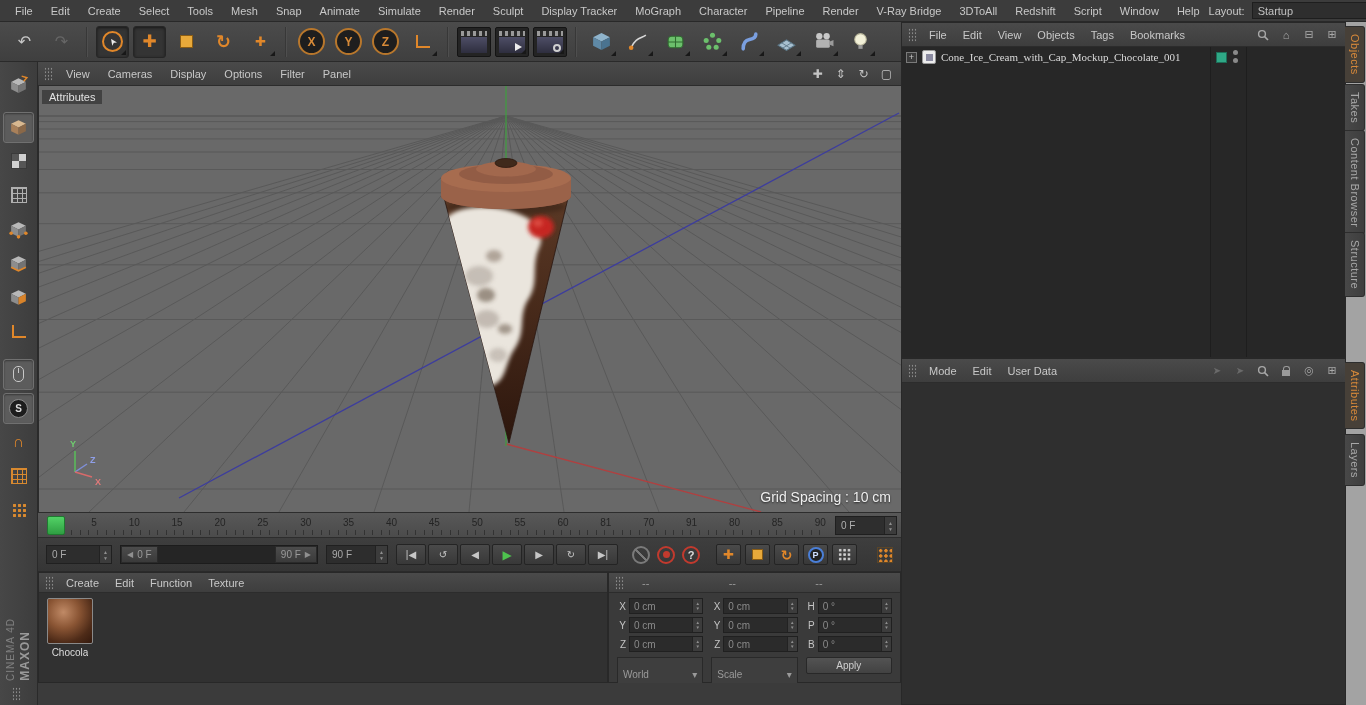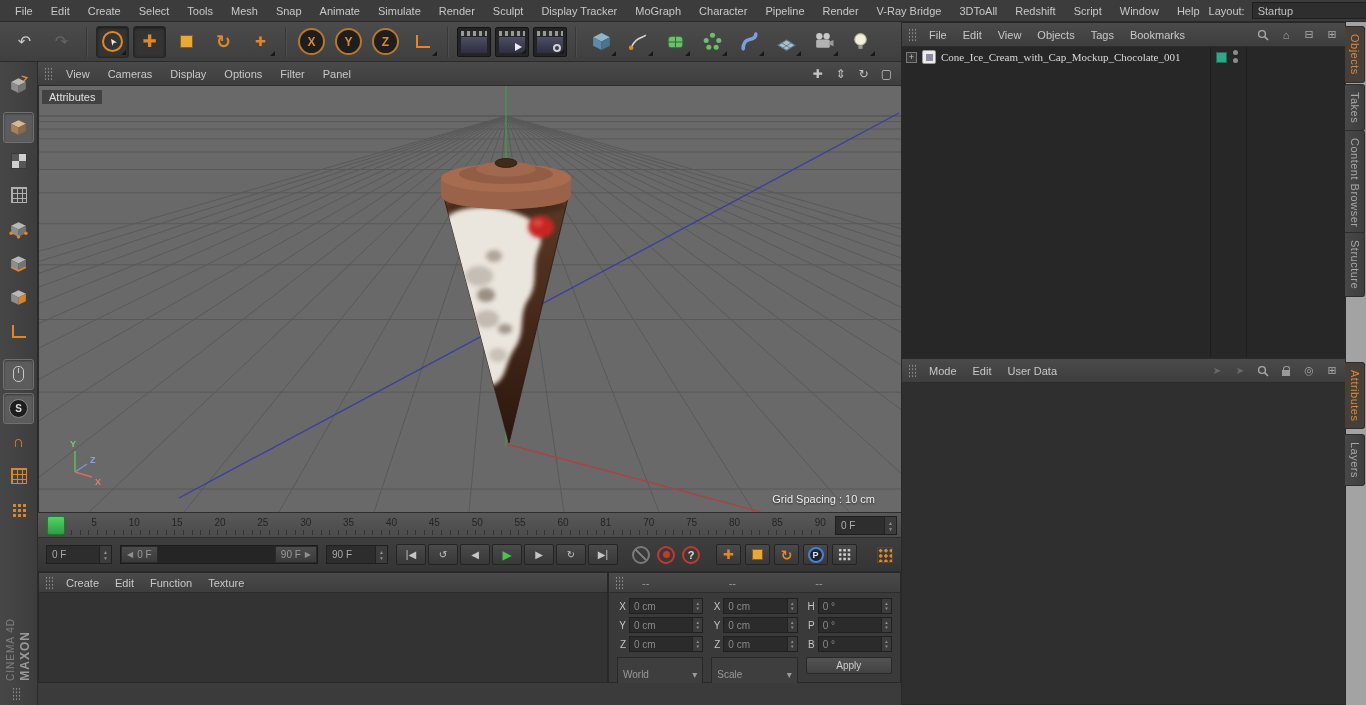--- a/index.html
+++ b/index.html
@@ -66,21 +66,21 @@
   #corner-grip{margin-top:6px;}
 
   
   #viewport{position:absolute;left:38px;top:62px;width:863px;height:450px;}
   .vp-menubar{height:24px;background:linear-gradient(#4a4a4a,#3e3e3e);border-bottom:1px solid #2c2c2c;display:flex;align-items:center;padding:0 6px;}
   .vp-menubar .menu-item{padding:0 9px;}
   .vp-ctrls{margin-left:auto;display:flex;gap:6px;}
   .vp-ctrl{width:17px;height:17px;display:flex;align-items:center;justify-content:center;color:#c4c4c4;font-size:12px;}
   .vp-canvas{position:relative;width:863px;height:426px;background:#696969;overflow:hidden;border-left:1px solid #2b2b2b;}
   .vp-label{position:absolute;left:3px;top:4px;background:rgba(35,35,35,.55);color:#e2e2e2;padding:1px 7px;font-size:11px;}
-  .grid-note{position:absolute;right:26px;bottom:7px;color:#efefef;font-size:11px;text-shadow:0 1px 2px rgba(0,0,0,.65);}
+  .grid-note{position:absolute;right:10px;bottom:7px;color:#efefef;font-size:14px;text-shadow:0 1px 2px rgba(0,0,0,.65);}
 
   
   #timeline{position:absolute;left:38px;top:512px;width:863px;height:26px;background:linear-gradient(#585858,#4b4b4b);border-top:1px solid #2d2d2d;border-bottom:1px solid #2d2d2d;}
   .tl-nums{position:absolute;left:16px;width:772px;top:4px;display:flex;justify-content:space-between;color:#242424;font-size:10px;}
   #timeline::after{content:'';position:absolute;left:16px;width:772px;bottom:2px;height:5px;background-image:repeating-linear-gradient(90deg,rgba(0,0,0,.35) 0 1px,transparent 1px 8.6px);}
   .tl-marker{position:absolute;left:9px;top:3px;width:18px;height:19px;background:linear-gradient(#52d266,#2f9e42);border:1px solid #1f7a30;border-radius:2px;z-index:2;}
   .tl-combo{position:absolute;right:4px;top:3px;width:62px;height:19px;background:#2e2e2e;border:1px solid #1f1f1f;display:flex;align-items:center;color:#b0b0b0;z-index:3;}
   .nf-text{flex:1;padding:0 5px;font-size:10px;white-space:nowrap;}
   .spin{width:12px;height:100%;background:#3c3c3c;border-left:1px solid #222;display:flex;flex-direction:column;align-items:center;justify-content:center;color:#8f8f8f;font-size:5px;line-height:6px;}
 
@@ -465,21 +465,21 @@
         <span class="tl-num">25</span>
         <span class="tl-num">30</span>
         <span class="tl-num">35</span>
         <span class="tl-num">40</span>
         <span class="tl-num">45</span>
         <span class="tl-num">50</span>
         <span class="tl-num">55</span>
         <span class="tl-num">60</span>
         <span class="tl-num">81</span>
         <span class="tl-num">70</span>
-        <span class="tl-num">75</span>
+        <span class="tl-num">91</span>
         <span class="tl-num">80</span>
         <span class="tl-num">85</span>
         <span class="tl-num">90</span>
       </div>
     <div class="tl-combo">
       <span class="nf-text">0 F</span>
       <span class="spin">
           <span>▲</span>
           <span>▼</span>
         </span>
@@ -564,20 +564,26 @@
 
   <div id="materials">
     <div class="panel-header" style="height:20px">
       <span class="grip"></span>
       <div class="menu-list">
           <span class="menu-item">Create</span>
           <span class="menu-item">Edit</span>
           <span class="menu-item">Function</span>
           <span class="menu-item">Texture</span>
         </div>
+    </div>
+    <div class="mat-content">
+      <div class="mat-item">
+        <div class="mat-thumb"></div>
+        <div class="mat-name">Chocola</div>
+      </div>
     </div>
   </div>
 
   <div id="coords">
     <div class="panel-header" style="height:20px">
       <span class="grip"></span>
       <div class="coord-hdrs">
         <span>--</span>
         <span>--</span>
         <span>--</span>

